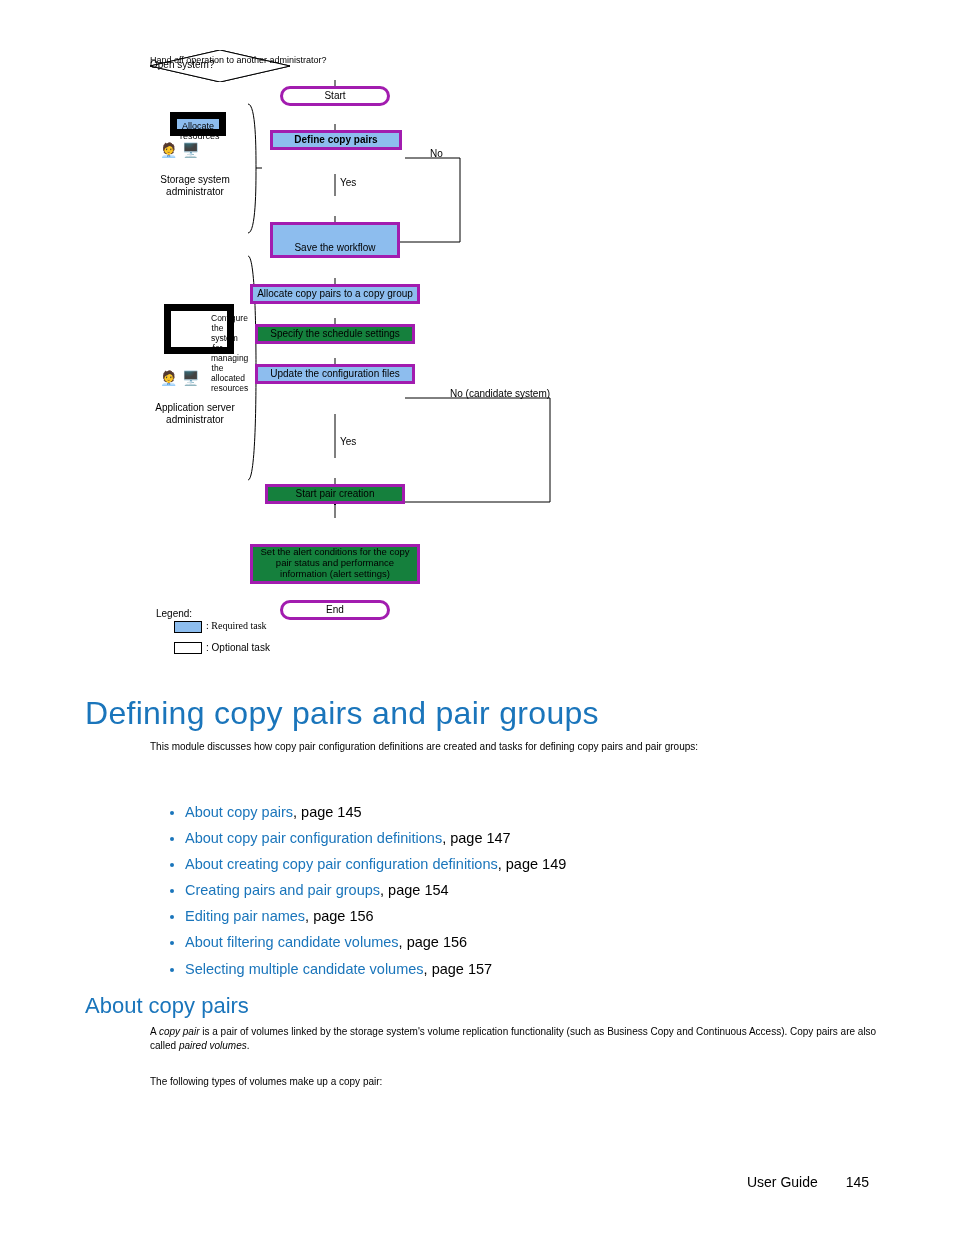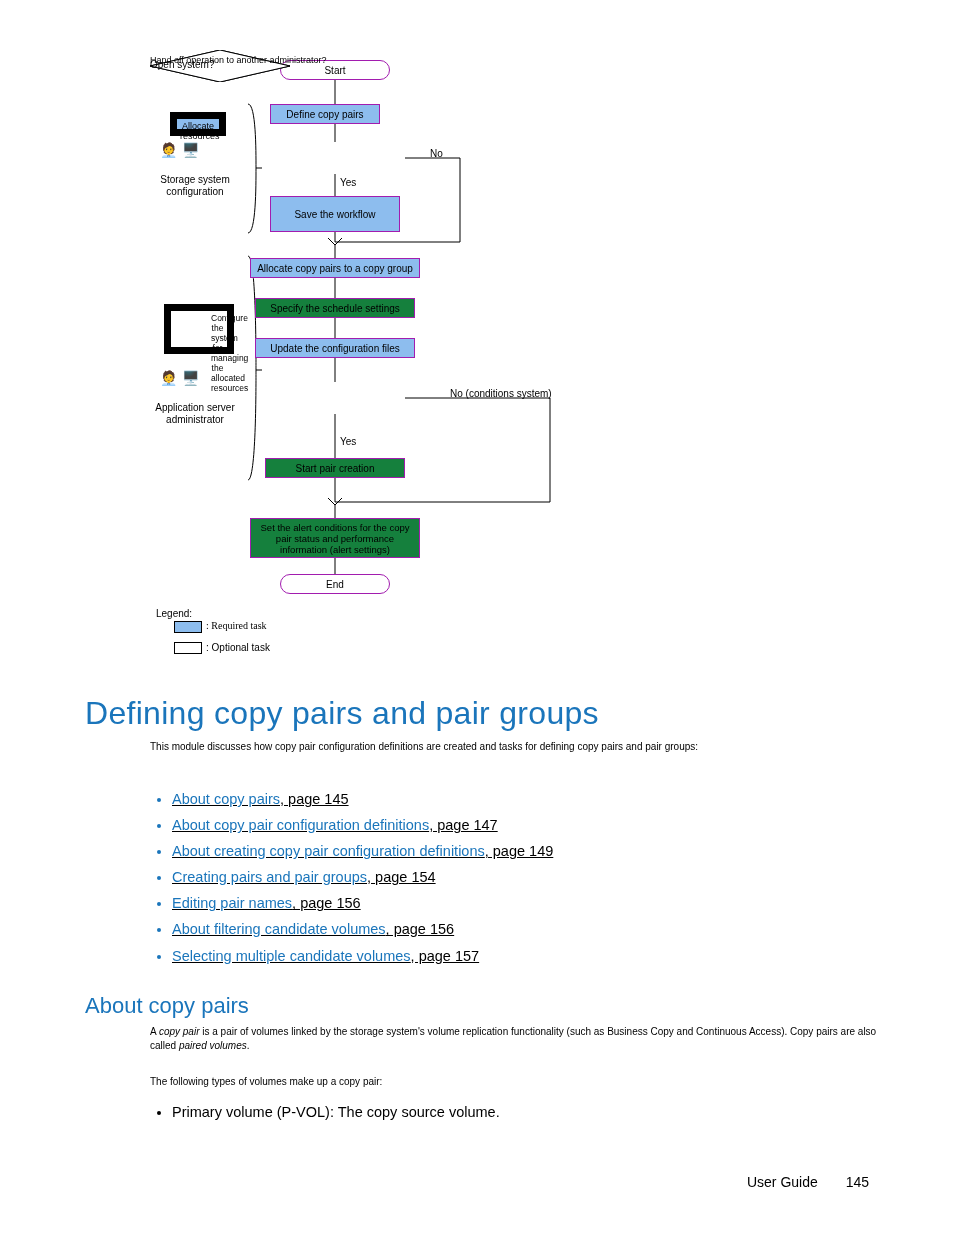--- a/index.html
+++ b/index.html
@@ -20,29 +20,30 @@
   
   .flowchart {
     position: absolute;
     left: 150px;
     top: 50px;
     width: 520px;
     height: 620px;
   }
   .fc-box {
     position: absolute;
-    border: 1px solid #a21caf;
+    border: 3px solid #a21caf;
     background: #8dbdee;
     font-size: 10px;
     text-align: center;
     display: flex;
-    align-items: center;
+    align-items: flex-end;
     justify-content: center;
     padding: 2px 4px;
     box-sizing: border-box;
+    margin-top: 26px;
   }
   .fc-box.optional { background: #15803d; }
   .fc-terminal {
     border-radius: 12px;
     background: #fff;
   }
   .fc-decision {
     background: transparent;
     border: none;
   }
@@ -100,25 +101,24 @@
     position: absolute;
     left: 150px;
     right: 73px;
     font-size: 10px;
     line-height: 1.35;
   }
   ul.linklist {
     position: absolute;
     left: 150px;
     right: 96px;
-    margin:0;
+    margin:13px;
     padding-left: 22px;
     font-size: 14.5px;
     line-height: 1.8;
-    text-decoration: underline;
   }
   ul.linklist li::marker { color:#1a75bb; }
   ul.bodylist {
     position: absolute;
     left: 150px;
     right: 85px;
     margin:0;
     padding-left: 22px;
     font-size: 14.5px;
     line-height: 1.5;
@@ -173,21 +173,21 @@
       </g>
 
       <path d="M98,54 C106,54 106,100 106,118 C106,136 106,183 98,183 M106,118 L112,118" stroke="#000" fill="none" transform="translate(0,0)"></path>
       <path d="M98,206 C106,206 106,300 106,320 C106,340 106,430 98,430 M106,320 L112,320" stroke="#000" fill="none"></path>
     </svg>
 
     <div class="fc-box fc-terminal" style="left:130px; top:10px; width:110px; height:20px;">
       <span>Start</span>
     </div>
 
-    <div class="fc-box" style="left:120px; top:54px; width:110px; height:20px;">
+    <div class="fc-box" style="left:120px; top:54px; width:132px; height:20px;font-weight:bold;">
       <span>Define copy pairs</span>
     </div>
 
     <div class="fc-decision" style="left:115px; top:92px; width:140px; height:32px;">
       <svg width="140" height="32">
           <polygon points="70,0 140,16 70,32 0,16" fill="#8dbdee" stroke="#000"></polygon>
         </svg>
       <div class="dtxt" style="font-size:9px; line-height:1.0; position:absolute; width:100%; top:6px;">Hand off operation to another administrator?</div>
     </div>
     <div class="fc-label" style="left:280px; top:98px;">No</div>
@@ -208,40 +208,40 @@
     <div class="fc-box" style="left:105px; top:288px; width:160px; height:20px;">
       <span>Update the configuration files</span>
     </div>
 
     <div class="fc-decision" style="left:115px; top:332px; width:140px; height:32px;">
       <svg width="140" height="32">
           <polygon points="70,0 140,16 70,32 0,16" fill="#fff" stroke="#000"></polygon>
         </svg>
       <div class="dtxt" style="font-size:10px; position:absolute; width:100%; top:9px;">Open system?</div>
     </div>
-    <div class="fc-label" style="left:300px; top:338px;">No (conditions system)</div>
+    <div class="fc-label" style="left:300px; top:338px;">No (candidate system)</div>
     <div class="fc-label" style="left:190px; top:386px;">Yes</div>
 
     <div class="fc-box optional" style="left:115px; top:408px; width:140px; height:20px;">
       <span>Start pair creation</span>
     </div>
 
     <div class="fc-box optional" style="left:100px; top:468px; width:170px; height:40px; font-size:9.5px;">
       <span>Set the alert conditions for the copy pair status and performance information (alert settings)</span>
     </div>
 
     <div class="fc-box fc-terminal" style="left:130px; top:524px; width:110px; height:20px;">
       <span>End</span>
     </div>
 
     <div class="fc-side" style="left:20px; top:62px; width:56px; height:24px;">
       <span>Allocate resources</span>
     </div>
     <div class="fc-label" style="left:0px; top:92px; width:60px; font-size:14px;">🧑‍💼 🖥️</div>
-    <div class="fc-label" style="left:0px; top:124px; width:90px; font-size:10px; line-height:1.15;">Storage system configuration</div>
+    <div class="fc-label" style="left:0px; top:124px; width:90px; font-size:10px; line-height:1.15;">Storage system administrator</div>
 
     <div class="fc-side" style="left:14px; top:254px; width:70px; height:50px; font-size:8.5px; background:#fff;padding-left:40px;">
       <span>Configure the system for managing the allocated resources</span>
     </div>
     <div class="fc-label" style="left:0px; top:320px; width:60px; font-size:14px;">🧑‍💼 🖥️</div>
     <div class="fc-label" style="left:0px; top:352px; width:90px; font-size:10px; line-height:1.15;">Application server administrator</div>
 
     <div class="legend" style="left:6px; top:558px;">Legend:</div>
     <div class="legend" style="left:24px; top:570px;font-family:Liberation Serif, serif;">
       <span class="legend-swatch" style="background:#8dbdee;"></span><span>: Required task</span>
@@ -266,21 +266,18 @@
   </ul>
 
   <h2 class="subheading" style="top:993px;">About copy pairs</h2>
 
   <div class="bodytext" style="top:1025px;">
     <span>A </span><span class="italic">copy pair</span><span> is a pair of volumes linked by the storage system's volume replication functionality (such as Business Copy and Continuous Access). Copy pairs are also called </span><span class="italic">paired volumes</span><span>.</span>
   </div>
 
   <div class="bodytext" style="top:1075px;">The following types of volumes make up a copy pair:</div>
 
-  <ul class="bodylist" style="top:1102px;">
-    <li><span>Primary volume (P-VOL): The copy source volume.</span></li>
-  </ul>
 
   <div class="footer">
     <span>User Guide</span>
     <span class="pn">145</span>
   </div>
 </div>
 
 </body></html>

